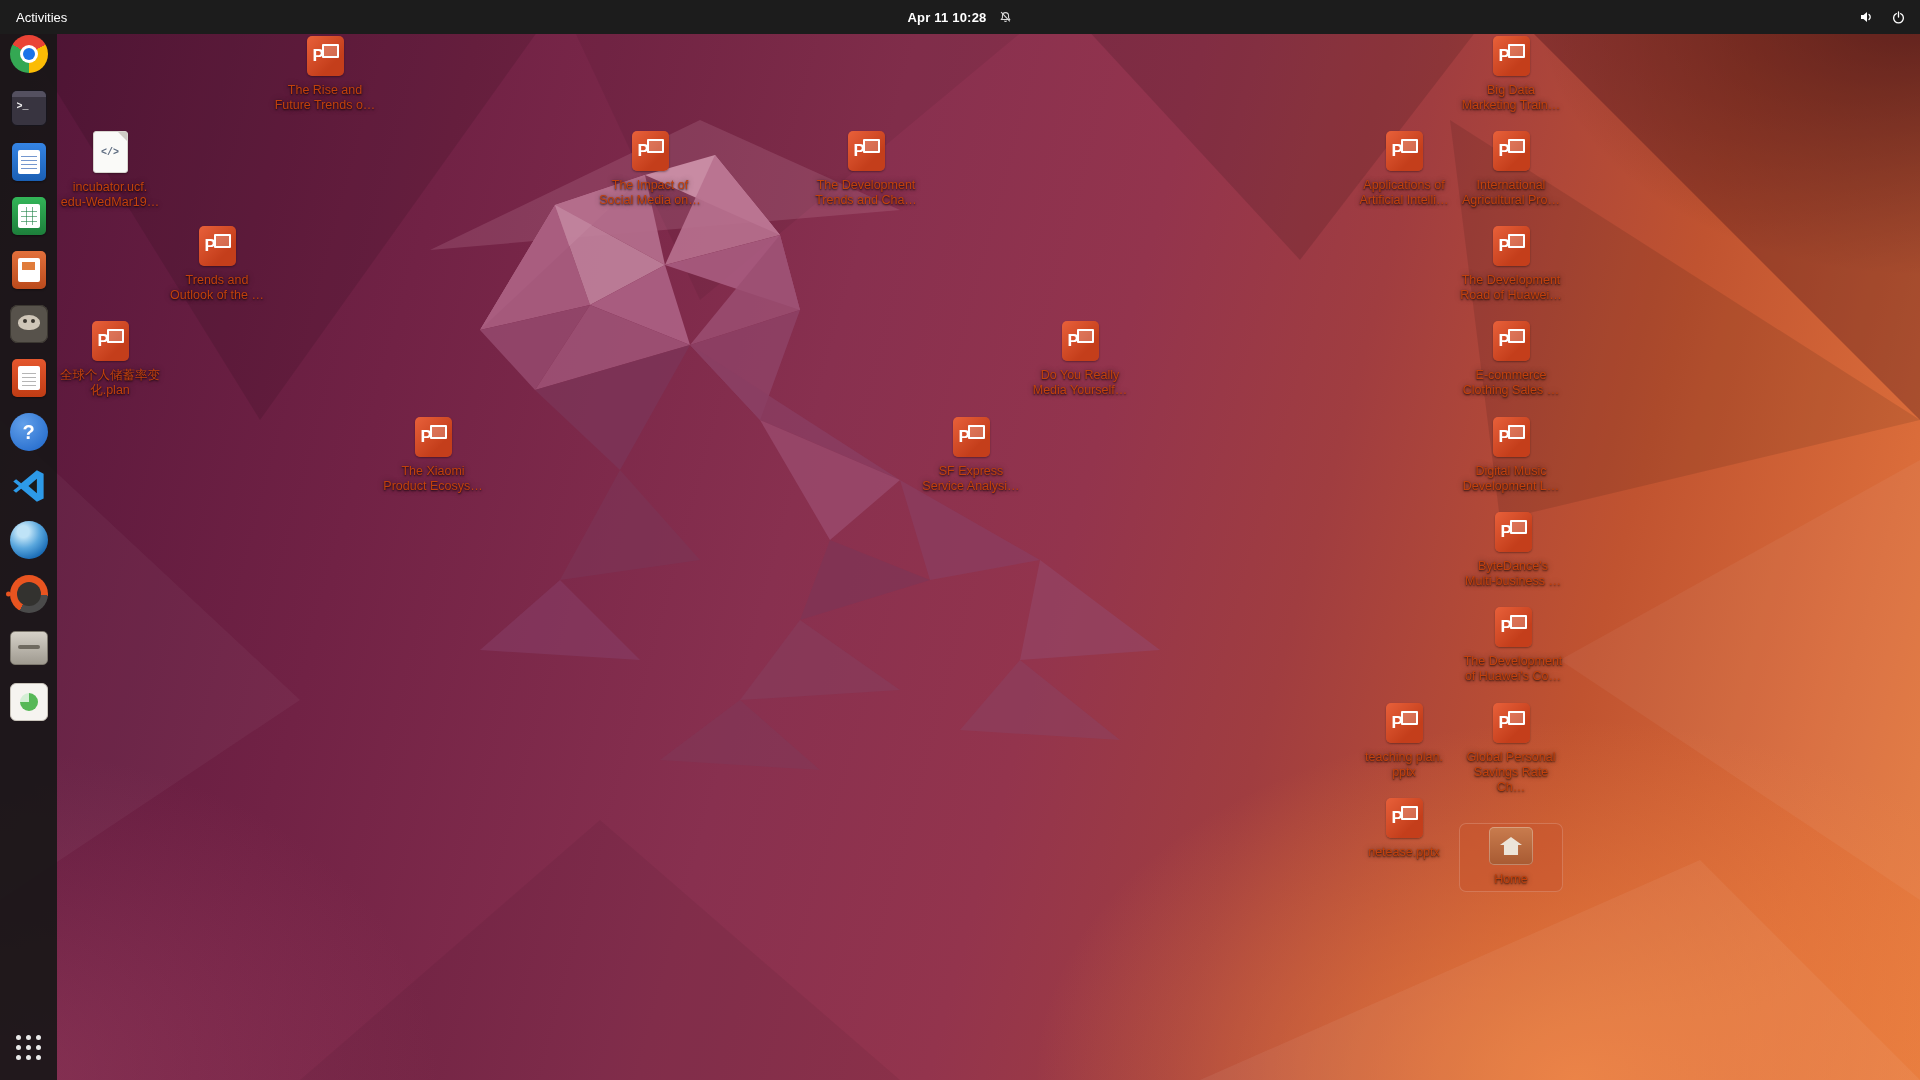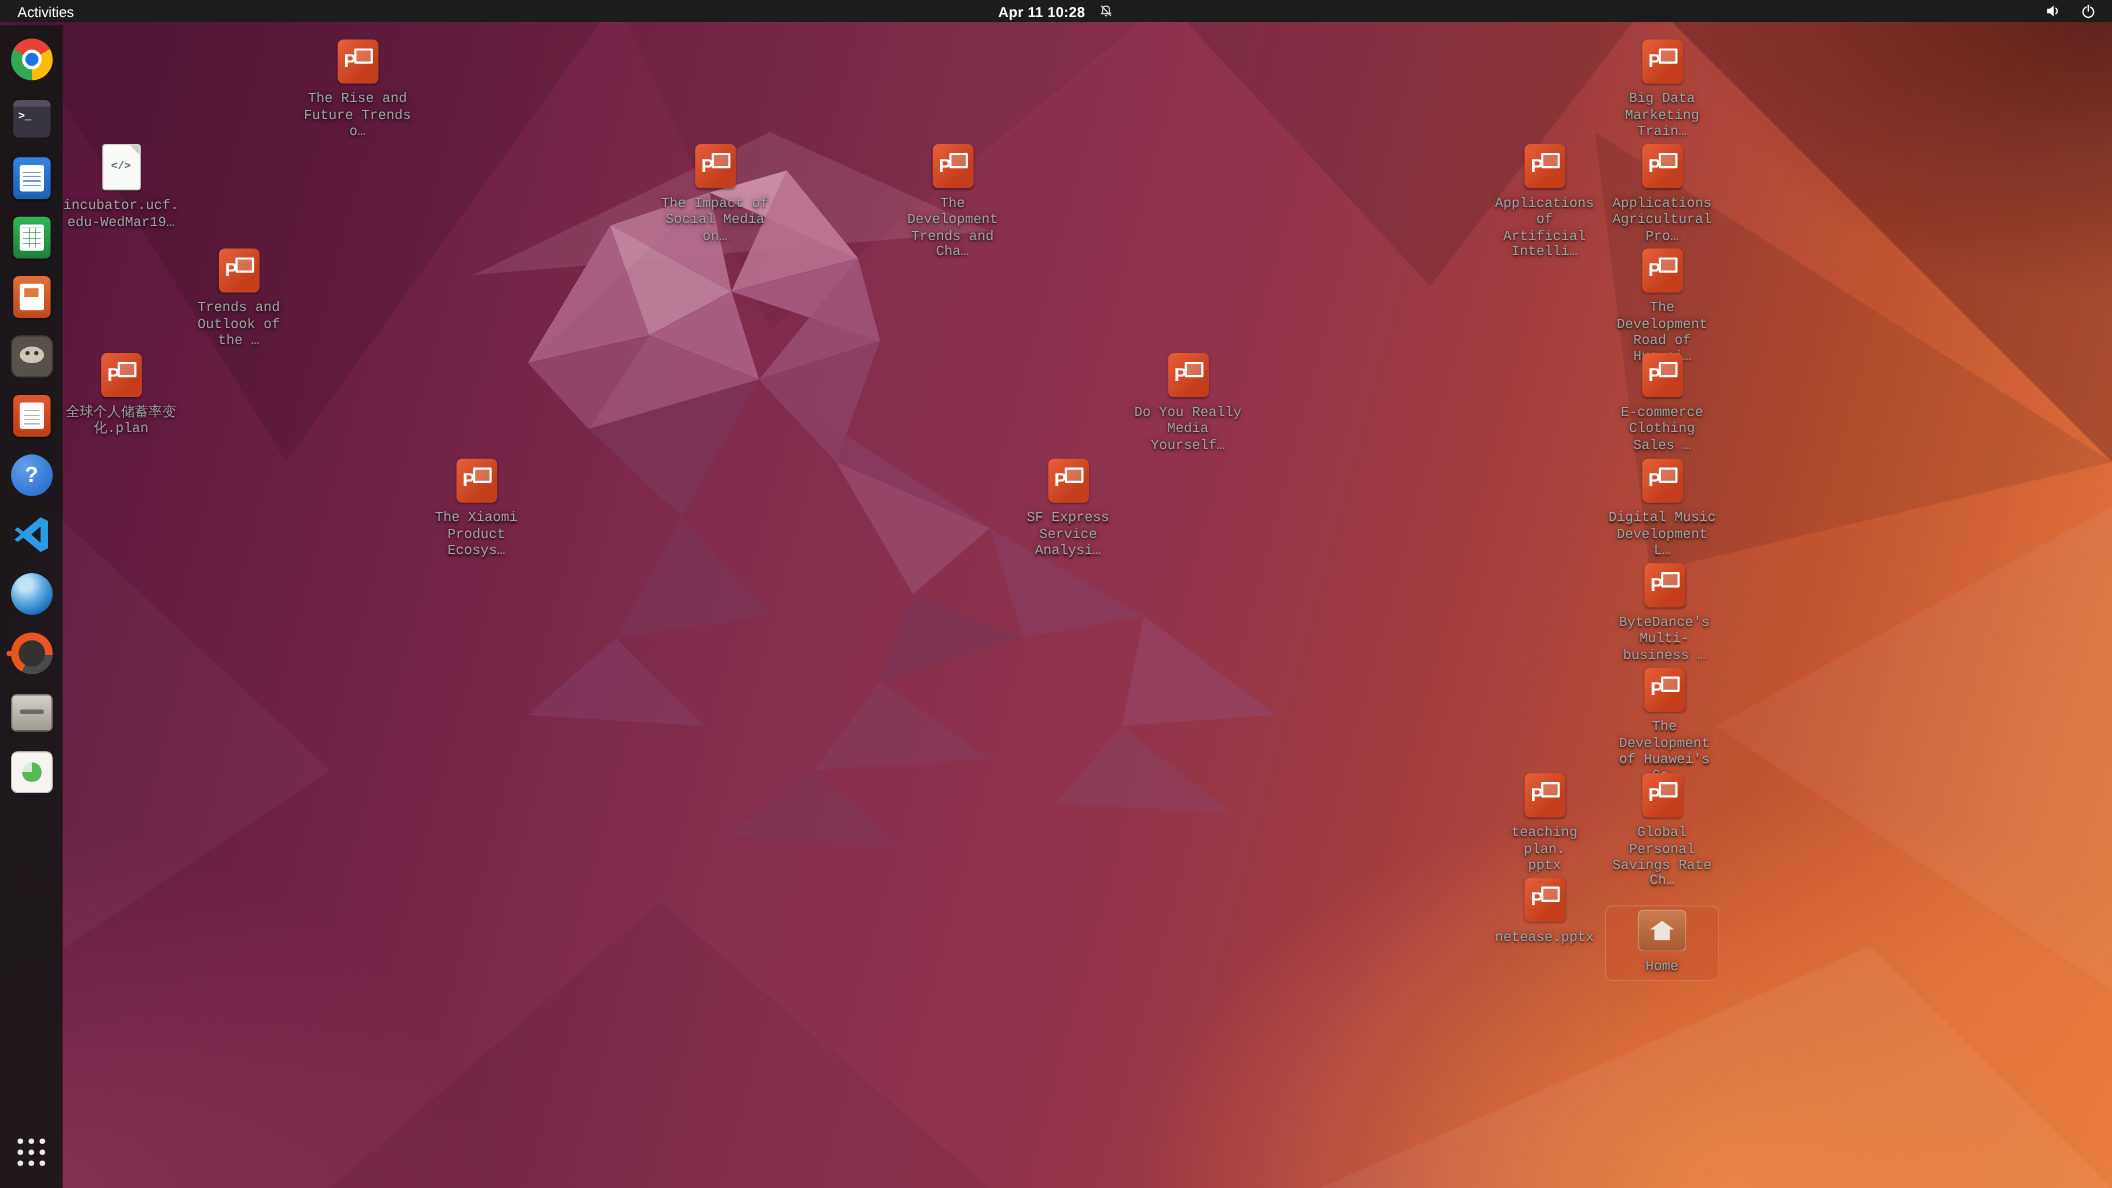--- a/index.html
+++ b/index.html
@@ -1,20 +1,20 @@
 <!DOCTYPE html>
 <html><head>
 <meta charset="utf-8">
 <style>
   html,body{margin:0;padding:0;background:#000;}
   body{width:1920px;height:1080px;overflow:hidden;font-family:"Liberation Sans",sans-serif;}
   .screen{position:relative;width:1920px;height:1080px;overflow:hidden;}
 
   
-  .top-bar{position:absolute;top:0;left:0;width:100%;height:20px;background:#1c1c1c;color:#fff;
+  .top-bar{position:absolute;top:0;left:0;width:100%;height:34px;background:#1c1c1c;color:#fff;
     display:flex;align-items:center;z-index:100;font-size:13px;}
   .activities{padding:0 16px;height:100%;display:flex;align-items:center;cursor:default;}
   .clock-area{position:absolute;left:50%;transform:translateX(-50%);display:flex;align-items:center;gap:12px;height:100%;}
   .clock{font-weight:600;letter-spacing:.2px;}
   .status-icons{margin-left:auto;display:flex;align-items:center;gap:16px;padding-right:14px;height:100%;}
   .tb-icon{display:flex;align-items:center;}
 
   
   .wallpaper{position:absolute;inset:0;z-index:0;
     background:
@@ -80,22 +80,22 @@
     background:conic-gradient(#57b857 0 75%,#d5efd5 75% 100%);}
 
   .ic-grid{display:grid;grid-template-columns:repeat(3,5px);gap:5px;}
   .ic-grid i{width:5px;height:5px;border-radius:50%;background:#eaeaea;display:block;}
 
   
   .icons-layer{position:absolute;inset:0;z-index:10;}
   .dicon{position:absolute;width:104px;display:flex;flex-direction:column;align-items:center;gap:7px;
     padding:4px 0 5px;border-radius:7px;cursor:default;}
   .dicon.selected{background:rgba(200,86,45,.55);box-shadow:0 0 0 1px rgba(255,255,255,.18) inset;}
-  .dlabel{max-width:112px;color:#a3a3a3;font-size:12.5px;line-height:1.18;text-align:center;white-space:pre-line;
-    text-shadow:0 1px 2px rgba(0,0,0,.85),0 0 6px rgba(0,0,0,.45);font-family:Liberation Mono, monospace;}
+  .dlabel{max-width:112px;color:#c2410c;font-size:12.5px;line-height:1.18;text-align:center;white-space:pre-line;
+    text-shadow:0 1px 2px rgba(0,0,0,.85),0 0 6px rgba(0,0,0,.45);}
 
   .ic-pptx{width:37px;height:40px;border-radius:5px;position:relative;
     background:linear-gradient(135deg,#e8603a,#c43e1b 70%);box-shadow:0 1px 2px rgba(0,0,0,.35);}
   .ic-pptx .pp{position:absolute;left:6px;top:50%;transform:translateY(-50%);color:#fff;font-weight:bold;font-size:17px;}
   .ic-pptx .slide{position:absolute;right:5px;top:8px;width:13px;height:10px;border:2px solid #fff;border-radius:1px;
     background:rgba(255,255,255,.22);}
 
   .ic-codefile{width:33px;height:40px;background:#fafaf8;border-radius:3px;border:1px solid #d8d5cf;
     display:flex;align-items:center;justify-content:center;position:relative;box-shadow:0 1px 2px rgba(0,0,0,.3);}
   .ic-codefile::before{content:"";position:absolute;top:0;right:0;width:0;height:0;
@@ -308,21 +308,21 @@
         </div>
       <div class="dlabel">Applications of
 Artificial Intelli…</div>
     </div>
 
     <div class="dicon" style="left:1459px;top:127px">
       <div class="ic-pptx">
           <span class="pp">P</span>
           <span class="slide"></span>
         </div>
-      <div class="dlabel">Applications
+      <div class="dlabel">International
 Agricultural Pro…</div>
     </div>
 
     <div class="dicon" style="left:165px;top:222px">
       <div class="ic-pptx">
           <span class="pp">P</span>
           <span class="slide"></span>
         </div>
       <div class="dlabel">Trends and
 Outlook of the …</div>

